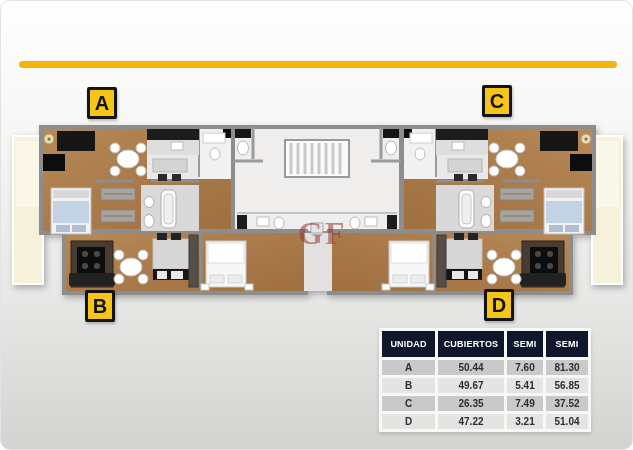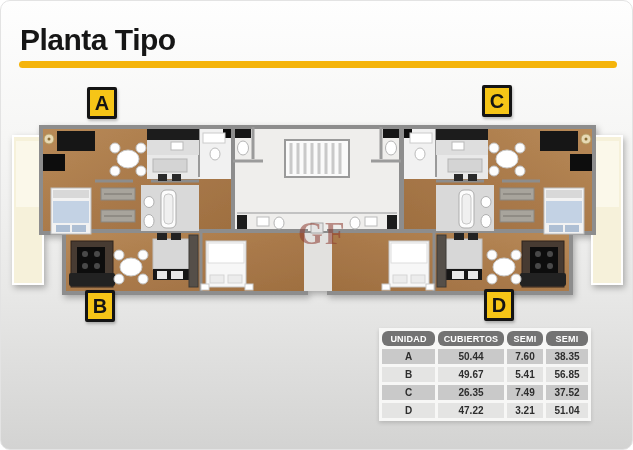--- a/index.html
+++ b/index.html
@@ -30,24 +30,23 @@
   .label-b{left:84px;top:289px;}
   .label-c{left:481px;top:84px;}
   .label-d{left:483px;top:288px;}
   .area-table{
     position:absolute;left:378px;top:327px;width:212px;
     background:#f7f7f6;padding:3px;
     display:grid;grid-template-columns:53px 66px 36px 42px;gap:3px;
     box-shadow:0 2px 4px rgba(0,0,0,0.15);
   }
   .area-table .hcell{
-    background:#737373;color:#ffffff;font-size:9px;font-weight:bold;
-    height:15px;display:flex;align-items:center;justify-content:center;
+    background:#0f172a;color:#ffffff;font-size:9px;font-weight:bold;
+    height:26px;display:flex;align-items:center;justify-content:center;
     letter-spacing:0.2px;
-    border-radius:6px;
   }
   .area-table .cell{
     font-size:10px;font-weight:bold;color:#2e2e2e;height:15px;
     display:flex;align-items:center;justify-content:center;
   }
   .shade-dark{background:#c9c9c9;}
   .shade-light{background:#e4e4e3;}
 </style>
 </head>
 <body>
@@ -189,38 +188,37 @@
       <rect x="256" y="216" width="12" height="9" fill="#ffffff" stroke="#bbbbbb"></rect>
       <rect x="364" y="216" width="12" height="9" fill="#ffffff" stroke="#bbbbbb"></rect>
       <ellipse cx="278" cy="222" rx="5" ry="6" fill="#ffffff" stroke="#b5b5b5"></ellipse>
       <ellipse cx="354" cy="222" rx="5" ry="6" fill="#ffffff" stroke="#b5b5b5"></ellipse>
       <rect x="310" y="222" width="12" height="10" fill="#e4e4e4" stroke="#a8a8a8"></rect>
     </g>
 
     <text x="297" y="243" font-family="Liberation Serif, serif" font-weight="bold" font-size="32" letter-spacing="2" fill="rgba(140,58,48,0.55)">GF</text>
   </svg>
 
-  <div class="page-title">Planta Tipo</div>
   <div class="title-rule"></div>
 
   <div class="unit-label label-a">A</div>
   <div class="unit-label label-b">B</div>
   <div class="unit-label label-c">C</div>
   <div class="unit-label label-d">D</div>
 
   <div class="area-table">
     <div class="hcell">UNIDAD</div>
     <div class="hcell">CUBIERTOS</div>
     <div class="hcell">SEMI</div>
     <div class="hcell">SEMI</div>
 
     <div class="cell shade-dark">A</div>
     <div class="cell shade-dark">50.44</div>
     <div class="cell shade-dark">7.60</div>
-    <div class="cell shade-dark">38.35</div>
+    <div class="cell shade-dark">81.30</div>
 
     <div class="cell shade-light">B</div>
     <div class="cell shade-light">49.67</div>
     <div class="cell shade-light">5.41</div>
     <div class="cell shade-light">56.85</div>
 
     <div class="cell shade-dark">C</div>
     <div class="cell shade-dark">26.35</div>
     <div class="cell shade-dark">7.49</div>
     <div class="cell shade-dark">37.52</div>

